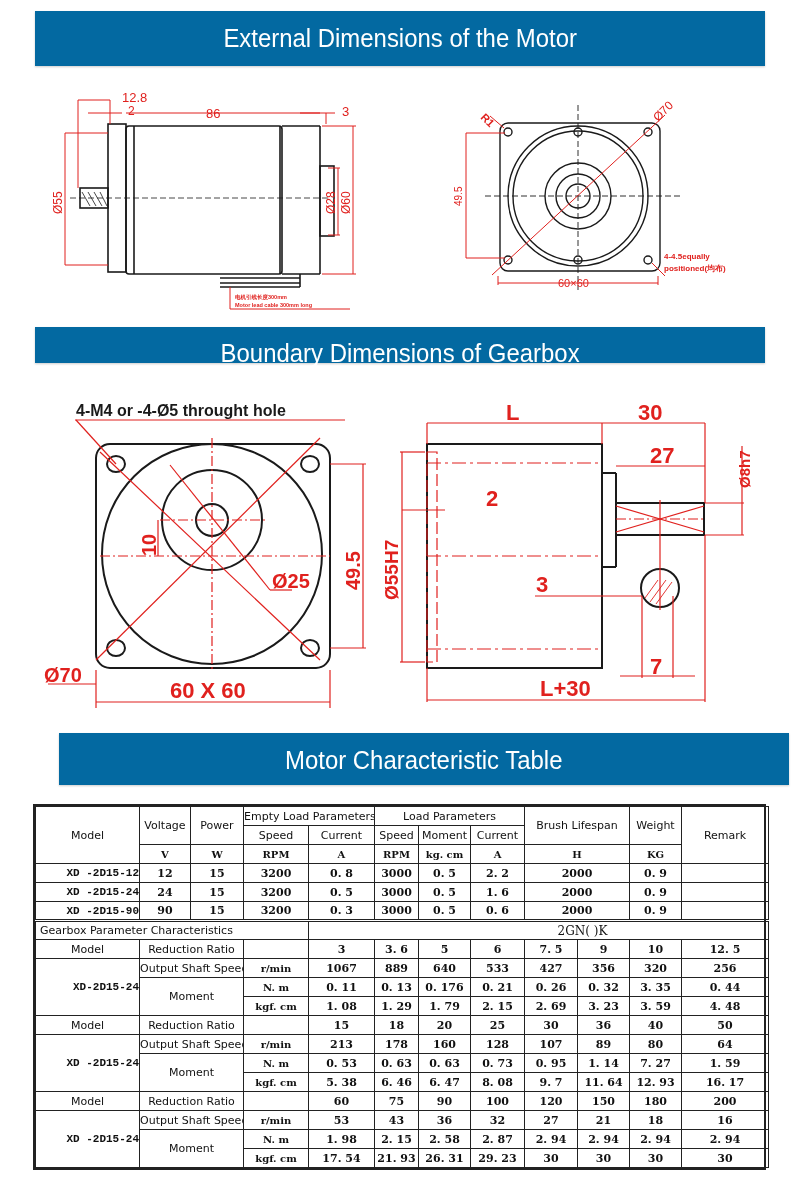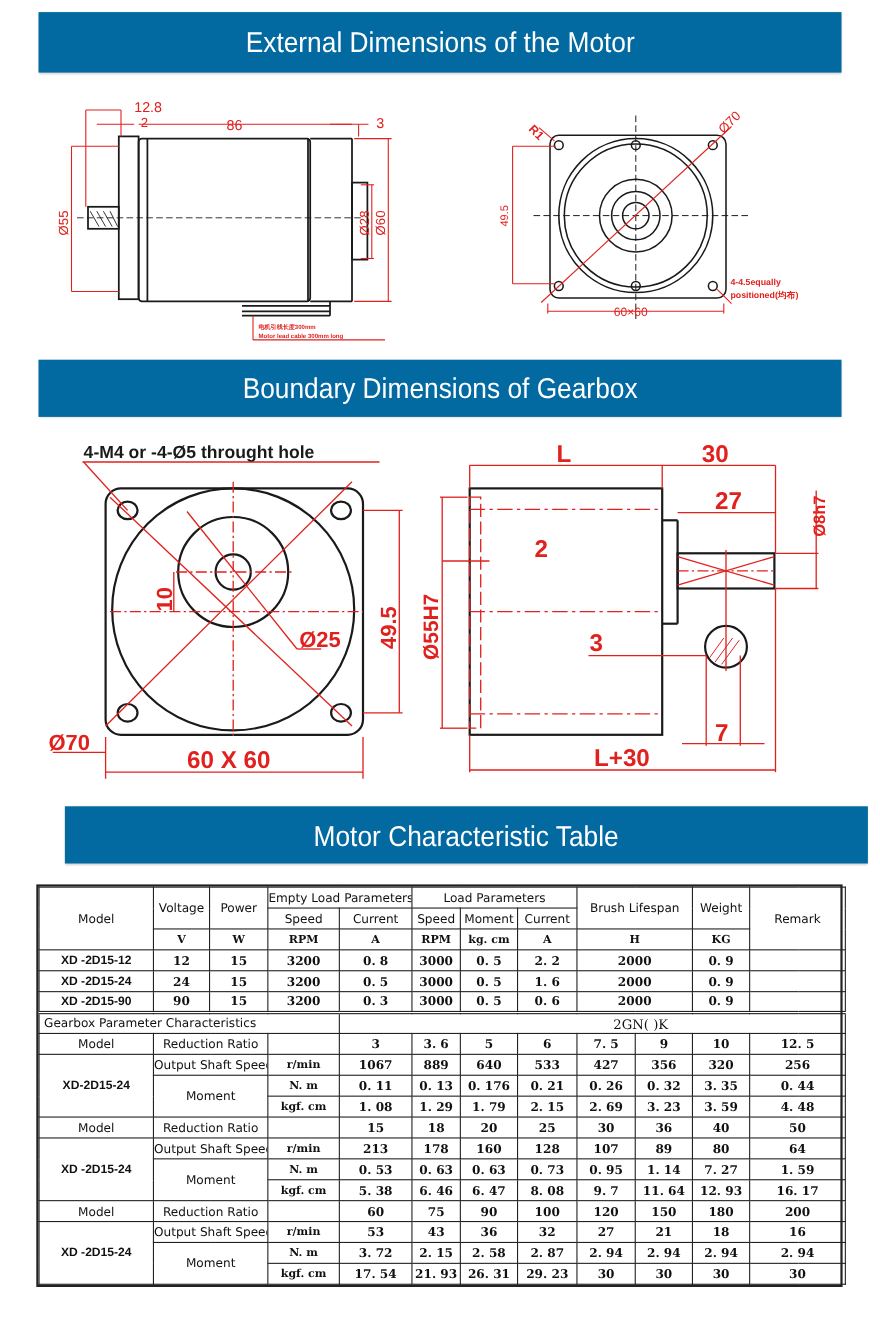--- a/index.html
+++ b/index.html
@@ -1,30 +1,30 @@
 <!DOCTYPE html>
 <html><head>
 <meta charset="utf-8">
 <style>
   * { box-sizing: border-box; margin: 0; padding: 0; }
   body { width: 800px; height: 1198px; background: #ffffff; font-family: "Liberation Sans", sans-serif; position: relative; overflow: hidden; }
   .banner { position: absolute; left: 35px; width: 730px; background: #0369a1; color: #ffffff; text-align: center; font-family: "Liberation Sans", sans-serif; font-size: 26px; box-shadow: 0 1px 2px rgba(0,0,0,0.2); }
   .banner span { display: inline-block; transform: scaleX(0.92); letter-spacing: 0px; }
   #banner1 { top: 11px; height: 55px; line-height: 55px; }
-  #banner2 { top: 327px; height: 52px; line-height: 52px; }
+  #banner2 { top: 327px; height: 36px; line-height: 52px; }
   #banner3 { top: 733px; height: 52px; line-height: 54px; margin-left: 24px; }
   svg.drw { position: absolute; }
   svg text { font-family: "Liberation Sans", sans-serif; }
   .tbl { position: absolute; left: 33px; top: 804px; width: 733px; border: 2px solid #222; border-collapse: collapse; font-family: "DejaVu Sans", sans-serif; }
   .tbl table { border-collapse: collapse; width: 100%; table-layout: fixed; }
   .tbl td { border: 1px solid #222; text-align: center; font-size: 11px; color: #111; height: 19px; padding: 0; white-space: nowrap; overflow: hidden; }
   .tbl td.num { font-family: "DejaVu Serif", serif; font-weight: bold; font-size: 11px; }
   .tbl td.unit { font-family: "DejaVu Serif", serif; font-weight: bold; font-size: 10px; }
   .tbl td.hdr { font-size: 11px; }
-  .tbl td.model { font-family: Liberation Sans, sans-serif; font-weight: bold; font-size: 11px; }
+  .tbl td.model { font-family: Liberation Mono, monospace; font-weight: bold; font-size: 11px; text-align: right; }
   .tbl td.lft { text-align: left; padding-left: 4px; }
   .sep td { border-top: 3px double #222; margin-top: 23px; }
 </style>
 </head>
 <body>
 
 <div class="banner" id="banner1">
   <span>External Dimensions of the Motor</span>
 </div>
 
@@ -444,21 +444,21 @@
     <td class="num">36</td>
     <td class="num">32</td>
     <td class="num">27</td>
     <td class="num">21</td>
     <td class="num">18</td>
     <td class="num" colspan="2">16</td>
   </tr>
   <tr>
     <td class="hdr" colspan="2" rowspan="2">Moment</td>
     <td class="unit">N. m</td>
-    <td class="num">3. 72</td>
+    <td class="num">1. 98</td>
     <td class="num">2. 15</td>
     <td class="num">2. 58</td>
     <td class="num">2. 87</td>
     <td class="num">2. 94</td>
     <td class="num">2. 94</td>
     <td class="num">2. 94</td>
     <td class="num" colspan="2">2. 94</td>
   </tr>
   <tr>
     <td class="unit">kgf. cm</td>

